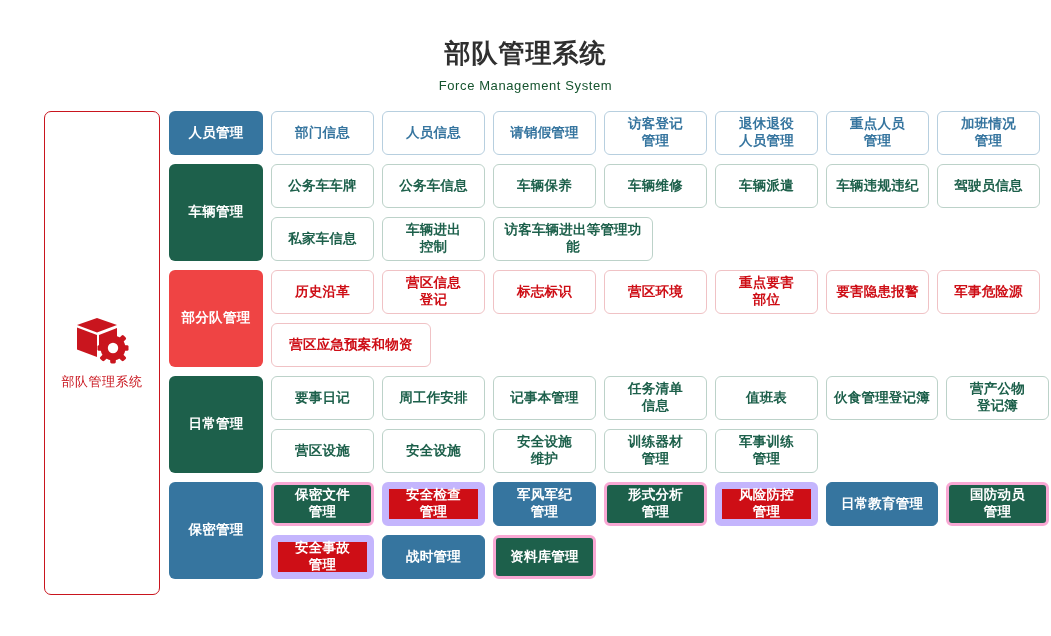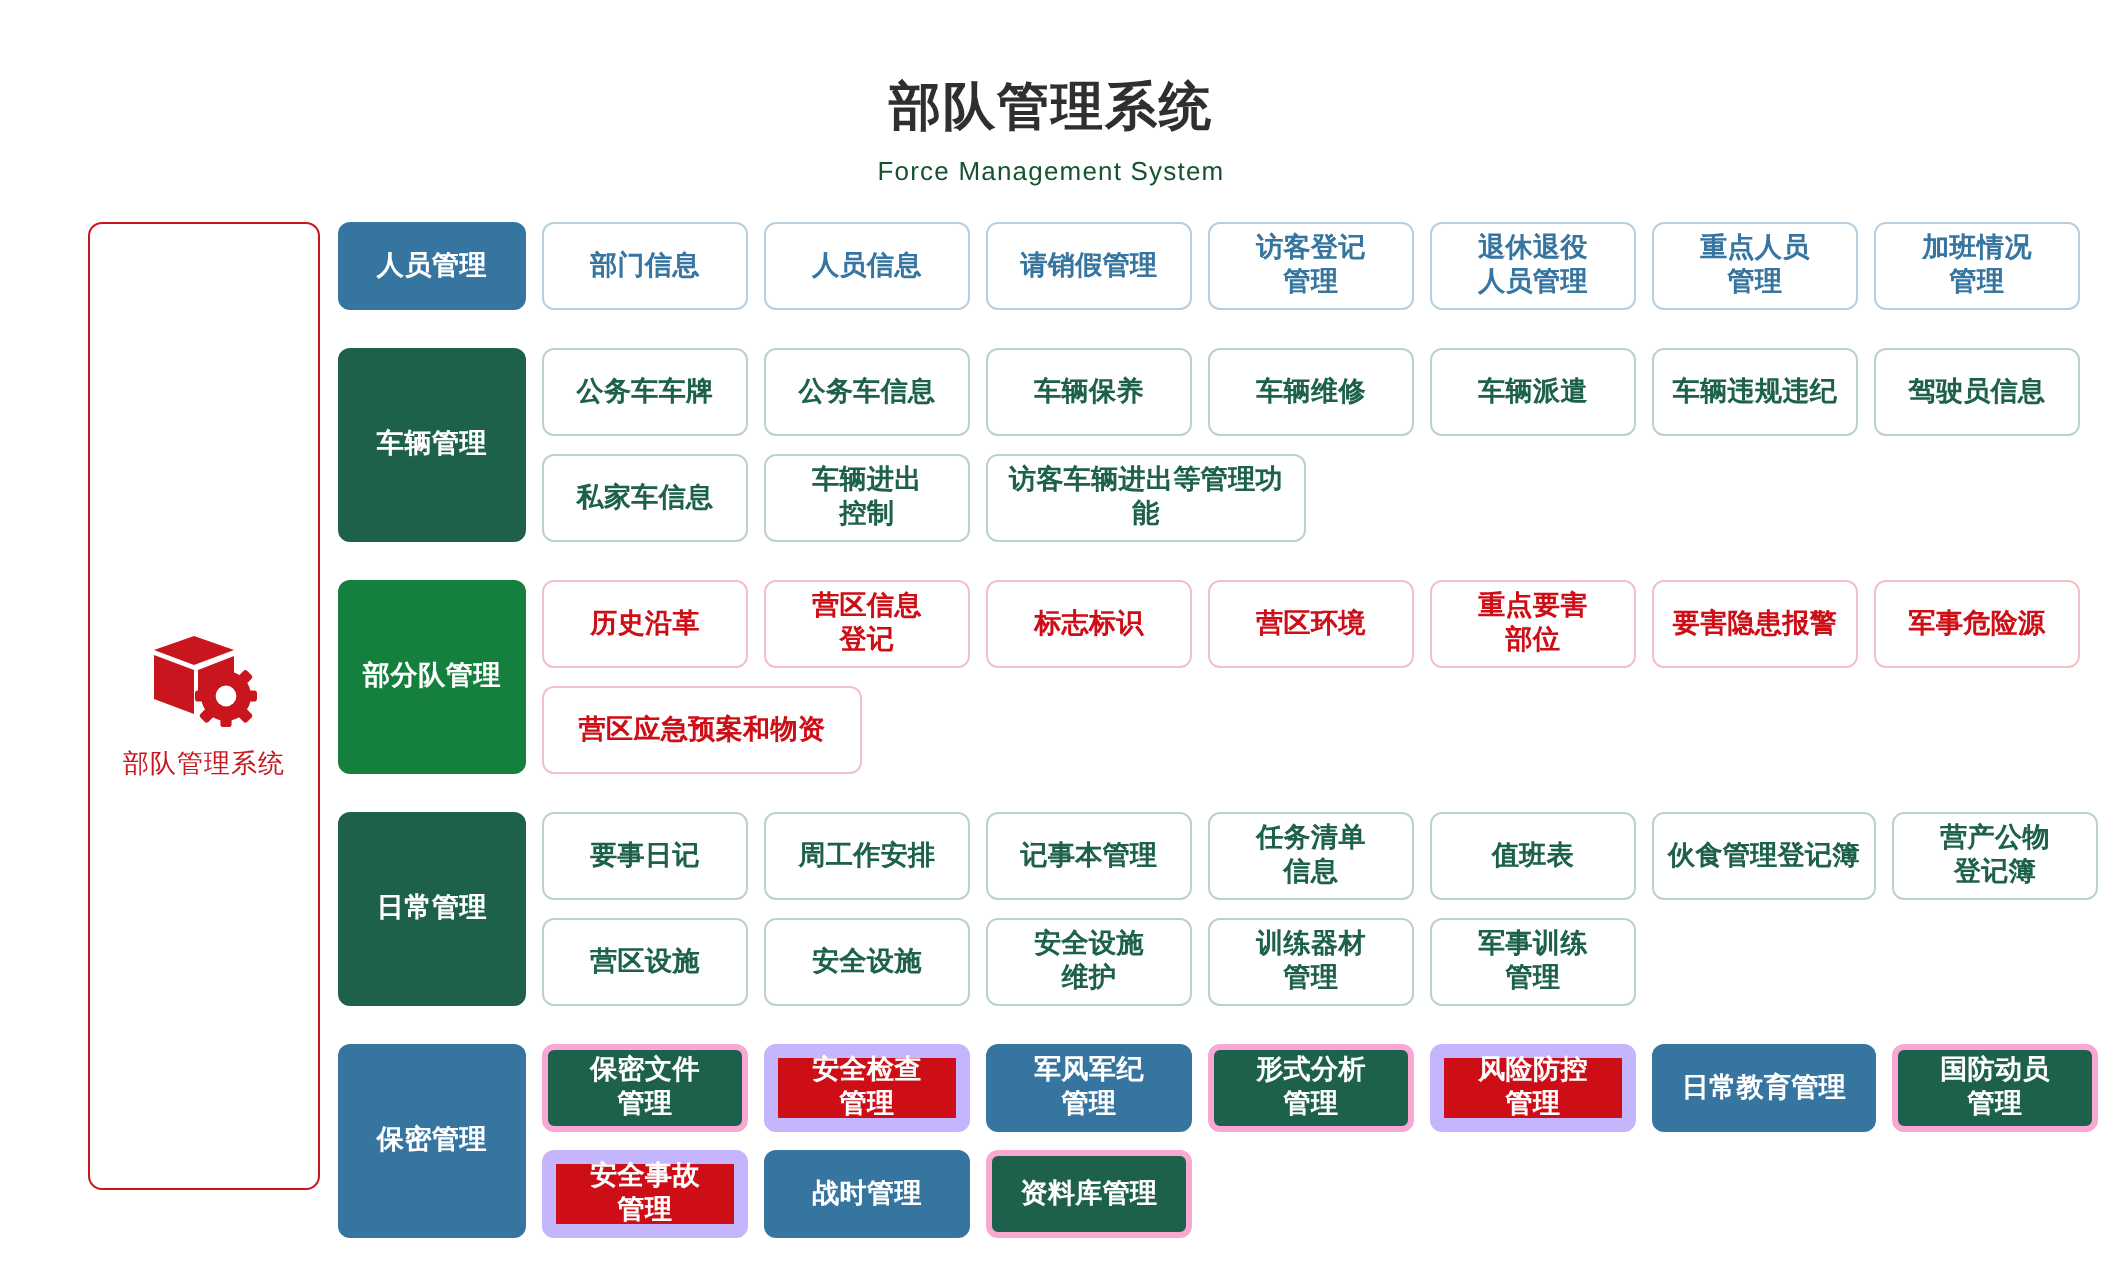--- a/index.html
+++ b/index.html
@@ -71,21 +71,21 @@
     font-weight: normal;
     letter-spacing: 0.5px;
     text-align: center;
   }
 
   
   .groups {
     margin-left: 9px;
     display: flex;
     flex-direction: column;
-    gap: 19px;
+    gap: 9px;
     flex: 1 1 auto;
   }
   .group {
     display: flex;
     align-items: stretch;
     gap: 8px;
   }
   .cat {
     width: 94px;
     flex: 0 0 94px;
@@ -97,21 +97,21 @@
     color: #ffffff;
     font-size: 13.5px;
     font-weight: bold;
     line-height: 1.25;
     letter-spacing: 0.3px;
     box-sizing: border-box;
     padding: 4px 2px;
   }
   .cat.blue  { background: #36759f; }
   .cat.green { background: #1d604b; }
-  .cat.red   { background: #15803d; }
+  .cat.red   { background: #ef4444; }
 
   .items {
     flex: 1 1 auto;
     display: flex;
     flex-wrap: wrap;
     gap: 9px 8px;
     align-content: flex-start;
   }
 
   .item {

